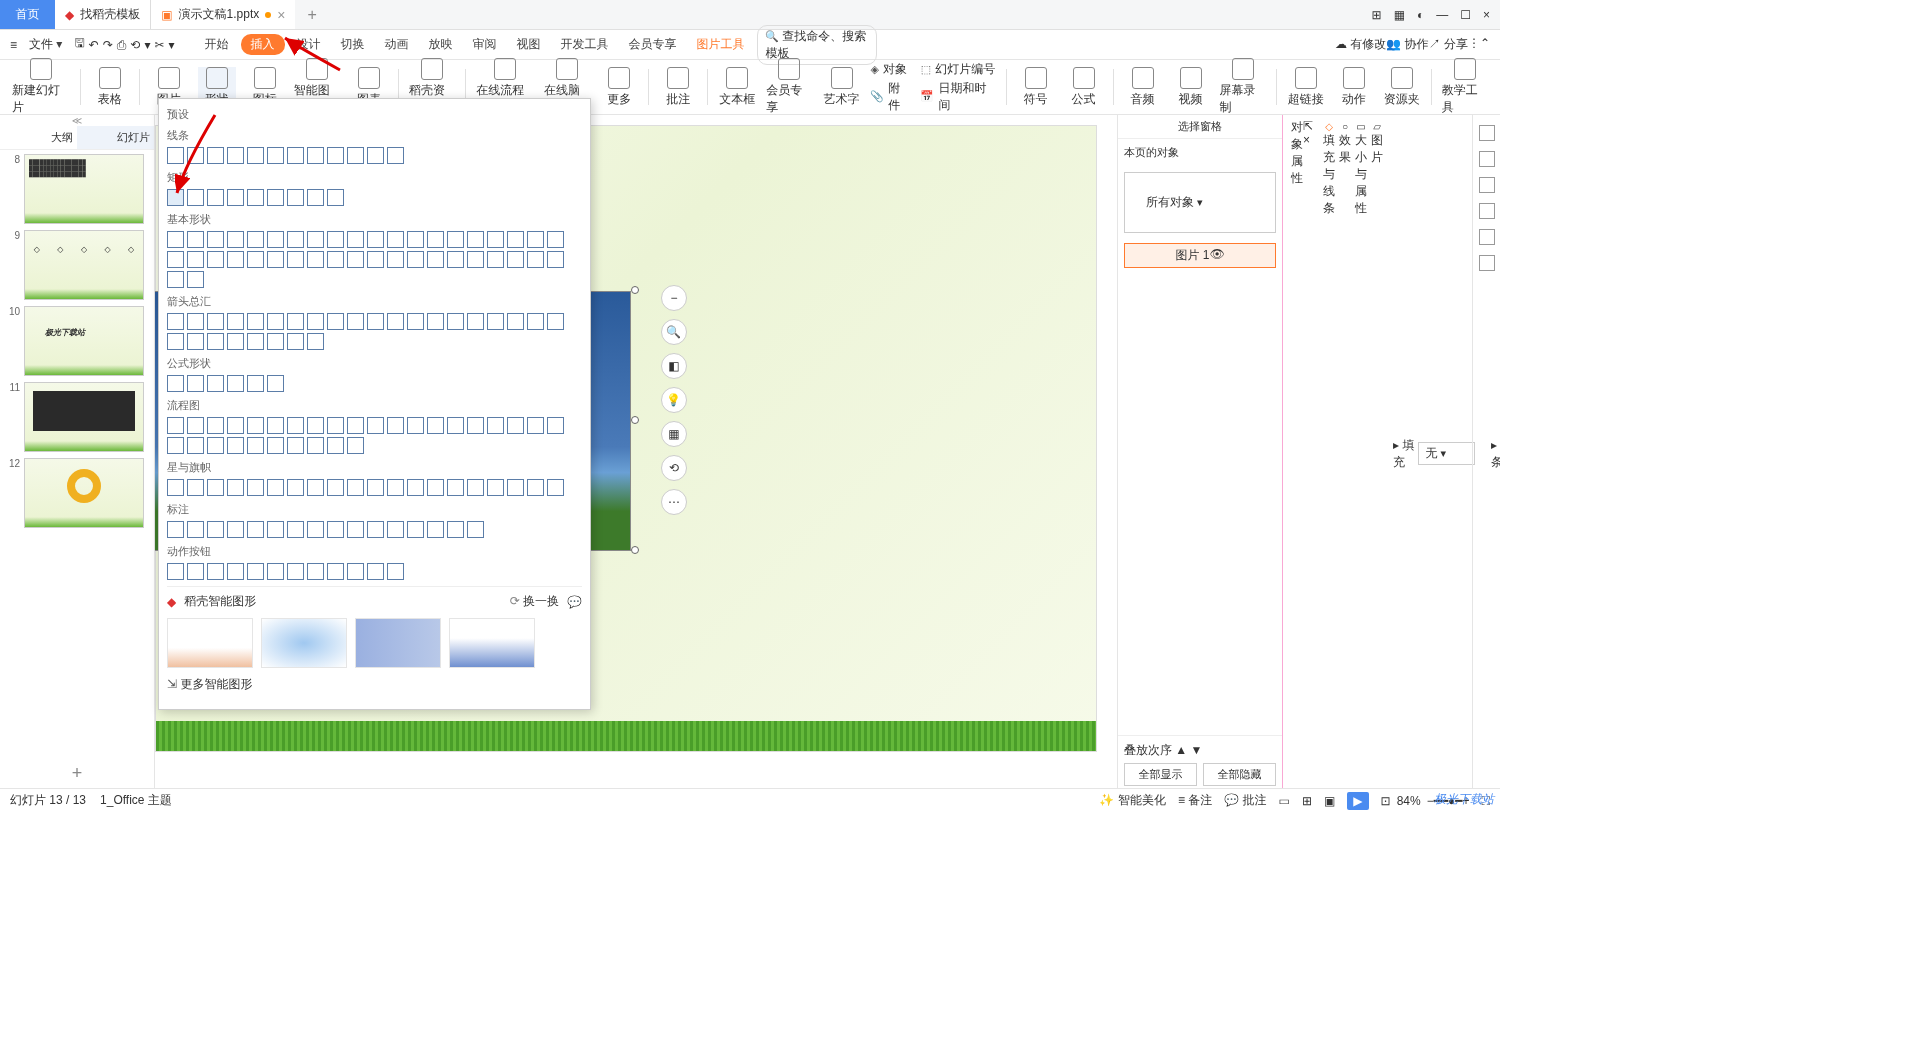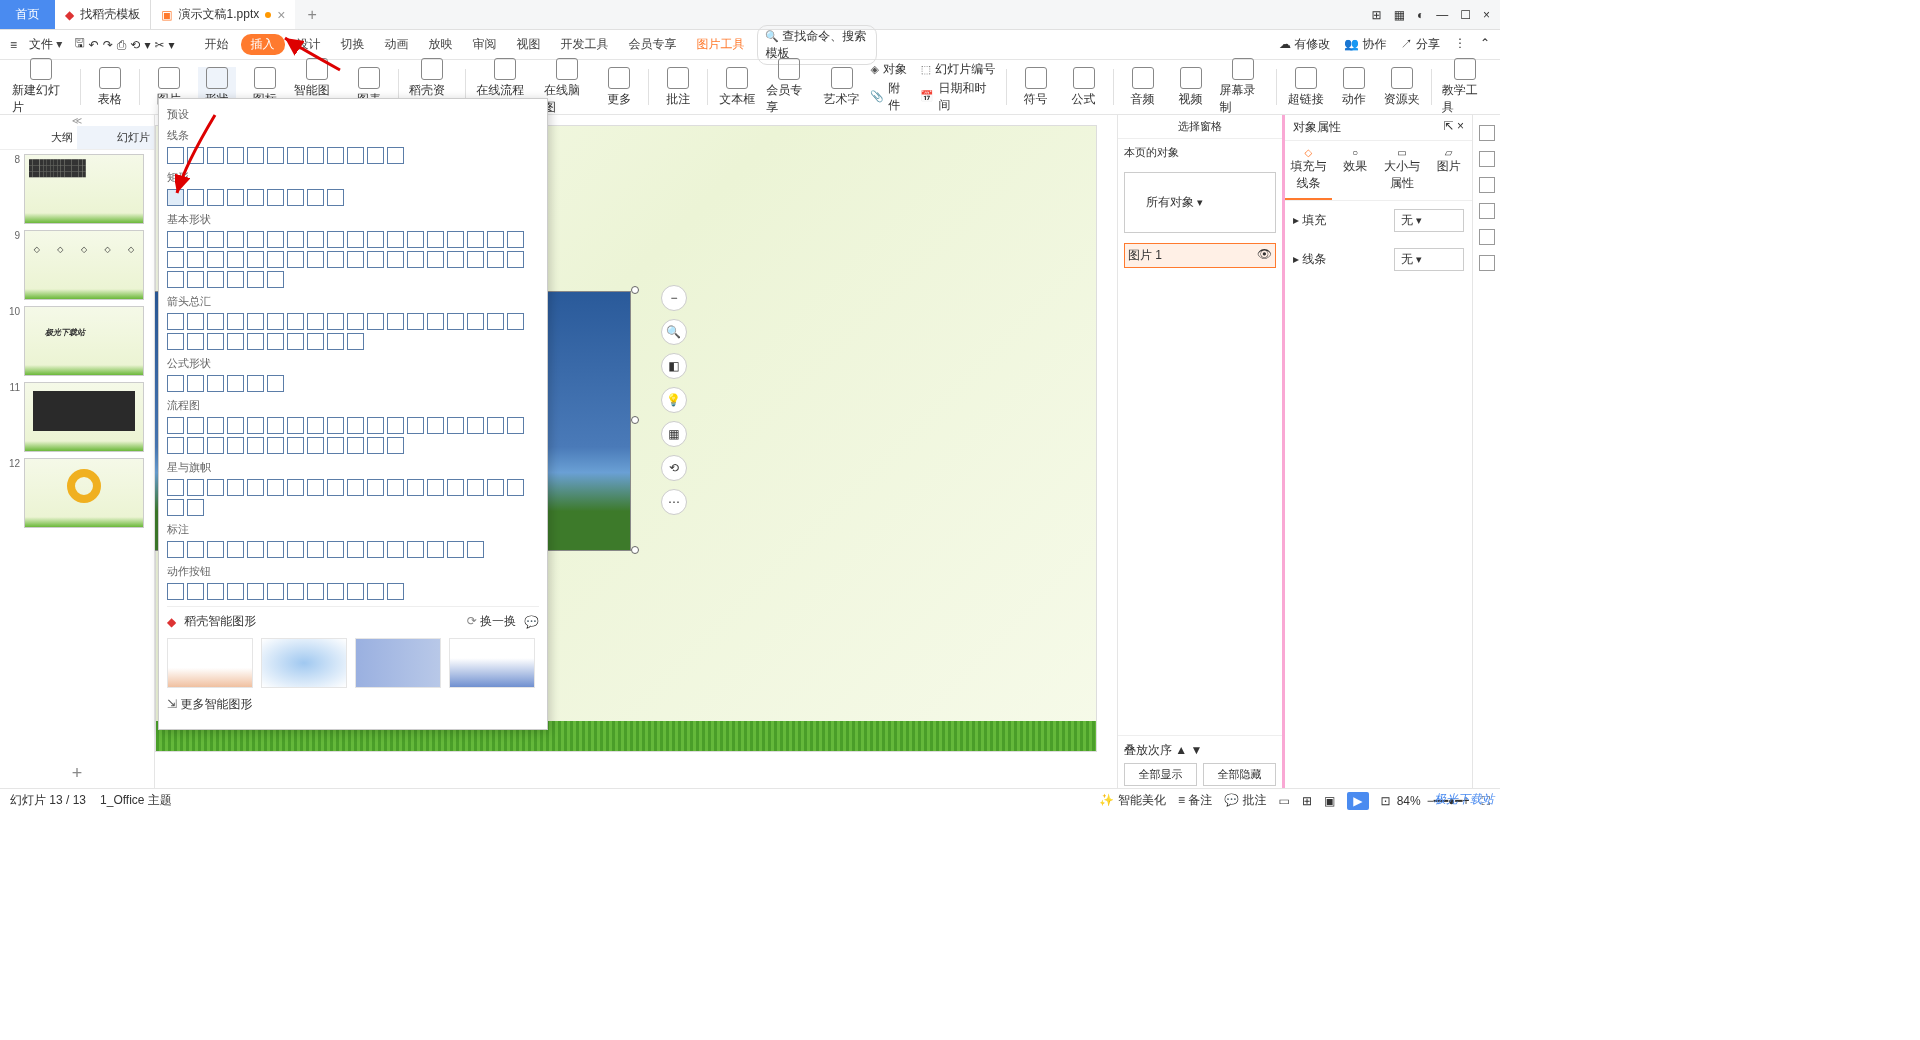--- a/index.html
+++ b/index.html
@@ -11,21 +11,21 @@
 .tab.active{background:#fff}
 .tab .dot{width:6px;height:6px;border-radius:50%;background:#ff9800}
 .tab .close{color:#999;font-size:14px}
 .plus{padding:0 12px;color:#888;font-size:16px;cursor:pointer}
 .wincontrols{margin-left:auto;display:flex;gap:12px;padding-right:10px;color:#666}
 .wincontrols span{cursor:pointer}
 .menubar{height:30px;display:flex;align-items:center;border-bottom:1px solid #e5e5e5;padding:0 10px;gap:4px}
 .menubar .mitem{padding:4px 8px;cursor:pointer;color:#444}
 .menubar .mitem.ins{background:#ff7a2e;color:#fff;border-radius:10px;padding:2px 10px}
 .menubar .mitem.pic{color:#ff7a2e}
-.menubar .right{margin-left:auto;display:flex;gap:14px;color:#666}
+.menubar .right{margin-left:auto;display:flex;color:#666}
 .menubar .sbox{border:1px solid #ddd;border-radius:10px;padding:2px 8px;color:#aaa;font-size:11px;width:120px}
 .ribbon{height:55px;display:flex;align-items:center;gap:10px;padding:2px 12px;border-bottom:1px solid #e5e5e5}
 .rbtn{display:flex;flex-direction:column;align-items:center;gap:2px;font-size:11px;color:#555;cursor:pointer;min-width:38px}
 .rbtn.sm{min-width:auto;flex-direction:row;gap:4px}
 .ric{width:22px;height:22px;border:1px solid #888;border-radius:3px}
 .rsep{width:1px;height:36px;background:#e0e0e0}
 .main{display:flex;height:calc(100% - 135px)}
 .sidebar{width:155px;border-right:1px solid #e5e5e5;display:flex;flex-direction:column}
 .sidetabs{display:flex;height:24px;border-bottom:1px solid #eee}
 .sidetabs div{flex:1;text-align:right;padding:4px;font-size:11px;cursor:pointer}
@@ -41,41 +41,41 @@
 .addslide{text-align:center;padding:8px;color:#888;font-size:18px;cursor:pointer}
 .canvas-area{flex:1;position:relative;background:#fff;overflow:hidden}
 .stage{position:absolute;top:10px;left:0;right:20px;bottom:40px;background:linear-gradient(135deg,#f6fae9,#ecf4d6 40%,#f6fae9);border:1px solid #ddd}
 .stage .grass-b{position:absolute;bottom:0;left:0;right:0;height:30px;background:repeating-linear-gradient(90deg,#4a9e29 0 3px,#64b83a 3px 6px)}
 .stage .img-sel{position:absolute;top:165px;left:-5px;width:480px;height:260px;background:linear-gradient(#2a5a9a 0%,#4a7ab8 60%,#6aa0d5 70%,#3d7a2a 85%);border:1px solid #888}
 .stage .handle{position:absolute;width:8px;height:8px;border:1px solid #666;background:#fff;border-radius:50%}
 .float-tools{position:absolute;right:430px;top:170px;display:flex;flex-direction:column;gap:8px}
 .float-tools div{width:26px;height:26px;border:1px solid #ccc;border-radius:50%;background:#fff;display:flex;align-items:center;justify-content:center;font-size:12px;cursor:pointer}
 .notes{position:absolute;bottom:0;left:0;right:0;height:22px;border-top:1px solid #e5e5e5;padding:3px 40px;color:#aaa;font-size:11px}
 
-.dropdown{position:absolute;top:98px;left:158px;width:390px;background:#fff;border:1px solid #ccc;box-shadow:2px 2px 10px rgba(0,0,0,.2);z-index:100;padding:8px}
+.dropdown{position:absolute;top:98px;left:158px;width:433px;background:#fff;border:1px solid #ccc;box-shadow:2px 2px 10px rgba(0,0,0,.2);z-index:100;padding:8px}
 .dropdown .sec{margin-bottom:6px}
 .dropdown .sectitle{font-size:11px;color:#666;margin-bottom:4px}
 .dropdown .shapes{display:flex;flex-wrap:wrap;gap:3px}
 .dropdown .shp{width:17px;height:17px;border:1px solid #5b7da8;display:inline-block;cursor:pointer}
 .dropdown .shp.sel{background:#e0ecf8}
 .dropdown .smart{border-top:1px solid #eee;padding-top:6px;display:flex;align-items:center;gap:8px}
 .dropdown .cards{display:flex;gap:8px;margin-top:8px}
 .dropdown .card{width:86px;height:50px;border:1px solid #e5e5e5;background:#fafafa;cursor:pointer}
 .dropdown .more{padding:8px 0;color:#555;cursor:pointer}
 
 .rightpane{display:flex}
 .selpane{width:165px;border-left:1px solid #e5e5e5;display:flex;flex-direction:column}
 .selpane .hdr{text-align:center;padding:4px;font-size:11px;border-bottom:1px solid #eee}
 .selpane .field{margin:6px;font-size:11px}
 .selpane .combo{border:1px solid #ccc;padding:21px;font-size:11px}
-.selpane .item{border:1px solid #ff7a2e;background:#fff0e6;padding:3px;margin:4px 6px;font-size:11px;display:flex;justify-content:space-between}
+.selpane .item{border:1px solid #ff7a2e;background:#fff0e6;padding:3px;margin:4px 6px;font-size:11px;display:flex;justify-content:center}
 .selpane .stack{border-top:1px solid #eee;padding:6px;font-size:11px}
 .selpane .stackbtns{display:flex;gap:6px;margin-top:4px}
 .selpane .stackbtns button{flex:1;border:1px solid #ccc;background:#fff;padding:3px;font-size:11px;cursor:pointer}
-.attrpane{width:190px;border-left:3px solid #f9a8d4;display:flex;flex-direction:column}
+.attrpane{width:190px;border-left:1px solid #f9a8d4;display:flex;flex-direction:row}
 .attrpane .hdr{padding:4px 8px;font-size:11px;border-bottom:1px solid #eee;display:flex;justify-content:space-between}
 .attrpane .tabs{display:flex;border-bottom:1px solid #eee}
 .attrpane .tabs div{flex:1;text-align:center;padding:6px 2px;font-size:10px;cursor:pointer}
 .attrpane .tabs .act{color:#ff7a2e;border-bottom:2px solid #ff7a2e}
 .attrpane .prop{padding:8px;font-size:11px;display:flex;justify-content:space-between;align-items:center}
 .attrpane .combo{border:1px solid #ccc;padding:2px 6px;width:70px;font-size:11px}
 .iconcol{width:28px;border-left:1px solid #e5e5e5;display:flex;flex-direction:column;align-items:center;gap:10px;padding-top:10px}
 .iconcol div{width:16px;height:16px;border:1px solid #999;cursor:pointer}
 .statusbar{position:absolute;bottom:0;left:0;right:0;height:24px;border-top:1px solid #e5e5e5;display:flex;align-items:center;padding:0 10px;font-size:11px;color:#666;gap:14px;background:#fff}
 .statusbar .r{margin-left:auto;display:flex;gap:12px;align-items:center}

